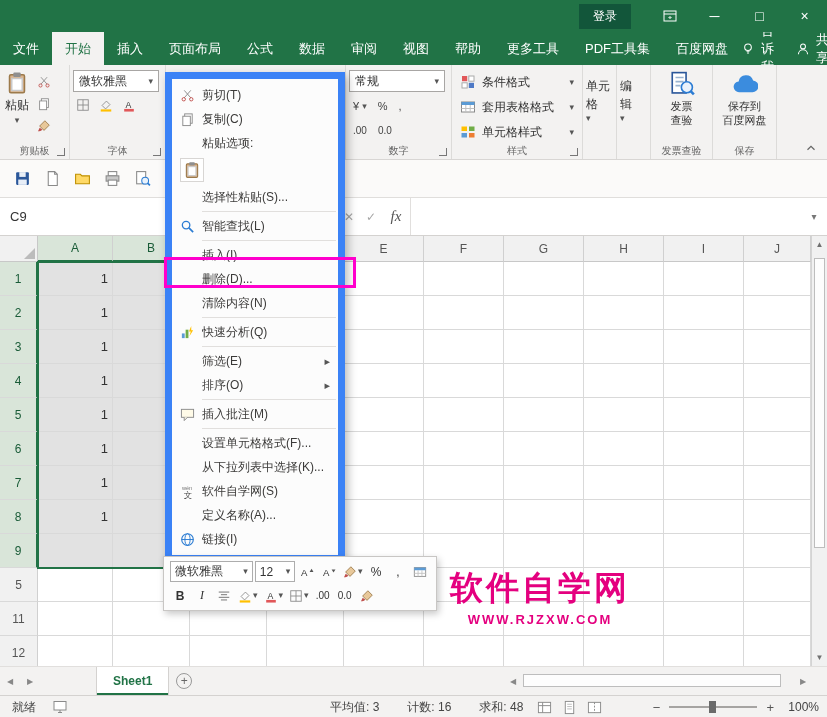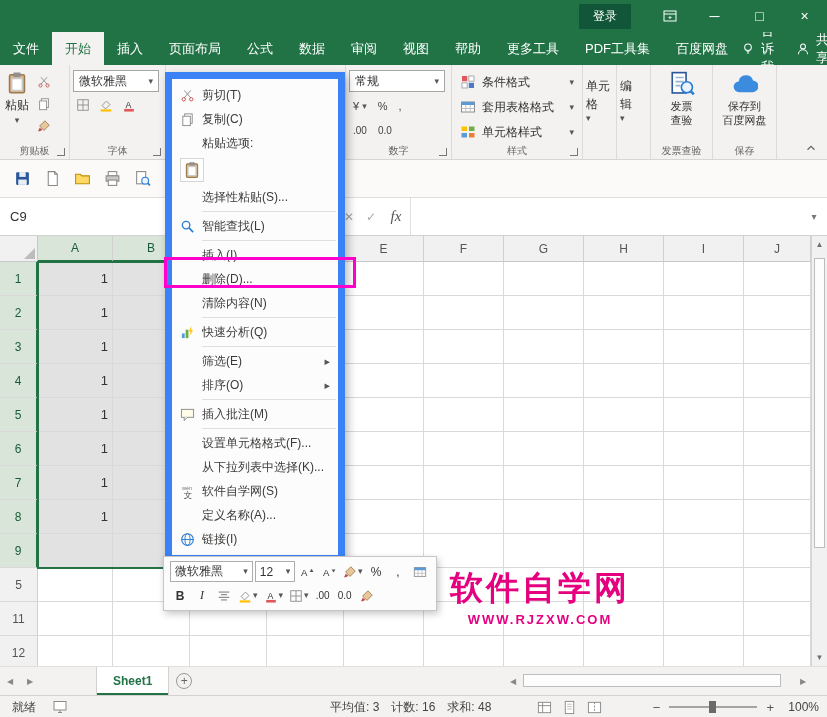--- a/index.html
+++ b/index.html
@@ -116,21 +116,21 @@
 #addsheet span{width:16px;height:16px;border:1px solid #999;border-radius:50%;display:flex;align-items:center;justify-content:center;color:#666;font-size:12px;line-height:0}
 #hscroll{position:absolute;right:16px;top:4px;width:306px;height:20px;display:flex;align-items:center}
 #hscroll .snav{width:16px}
 #htrack{flex:1;height:20px;position:relative}
 #hthumb{position:absolute;left:2px;right:14px;top:3px;height:13px;background:#fdfdfd;border:1px solid #bdbdbd}
 
 
 #statusbar{height:22px;background:#f3f2f1;border-top:1px solid #d4d2d0;position:relative;font-size:12px;color:#444}
 #sb-ready{position:absolute;left:12px;top:3px}
 #sb-icon{position:absolute;left:52px;top:3px;width:16px;height:16px}
-#sb-aggr{position:absolute;left:330px;top:3px;display:flex;gap:12px;white-space:nowrap}
+#sb-aggr{position:absolute;left:330px;top:3px;display:flex;gap:28px;white-space:nowrap}
 #sb-views{position:absolute;left:533px;top:2px;display:flex;gap:3px}
 .view-btn{width:22px;height:18px;display:flex;align-items:center;justify-content:center}
 .view-btn .icn{width:15px;height:15px}
 #sb-zoom{position:absolute;right:8px;top:2px;display:flex;align-items:center;gap:9px;height:18px}
 #zoomtrack{width:88px;height:2px;background:#a6a4a2;position:relative}
 #zoomnotch{position:absolute;left:43px;top:-3px;width:2px;height:8px;background:#a6a4a2}
 #zoomthumb{position:absolute;left:40px;top:-5px;width:7px;height:12px;background:#6a6a6a}
 .zoombtn{font-size:13px;color:#555}
 #zoomlabel{min-width:36px;text-align:right}
 </style>

